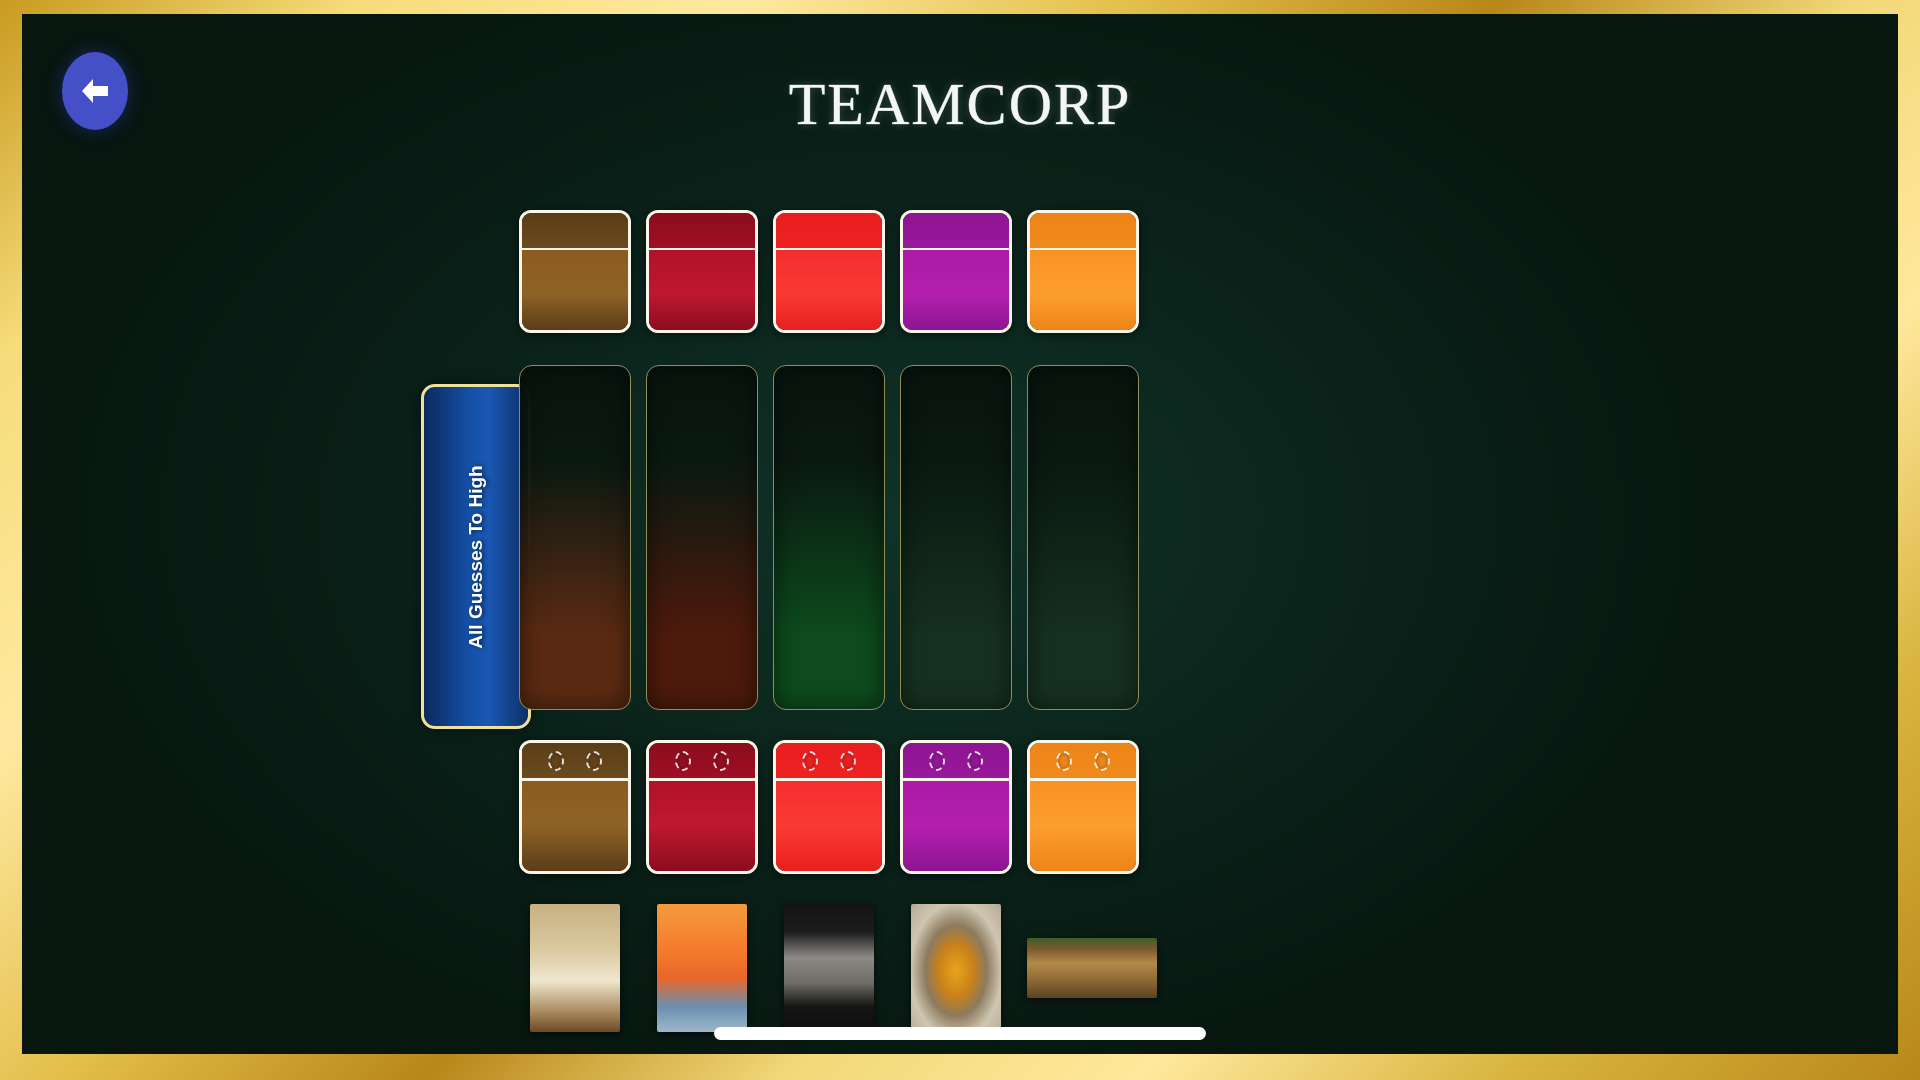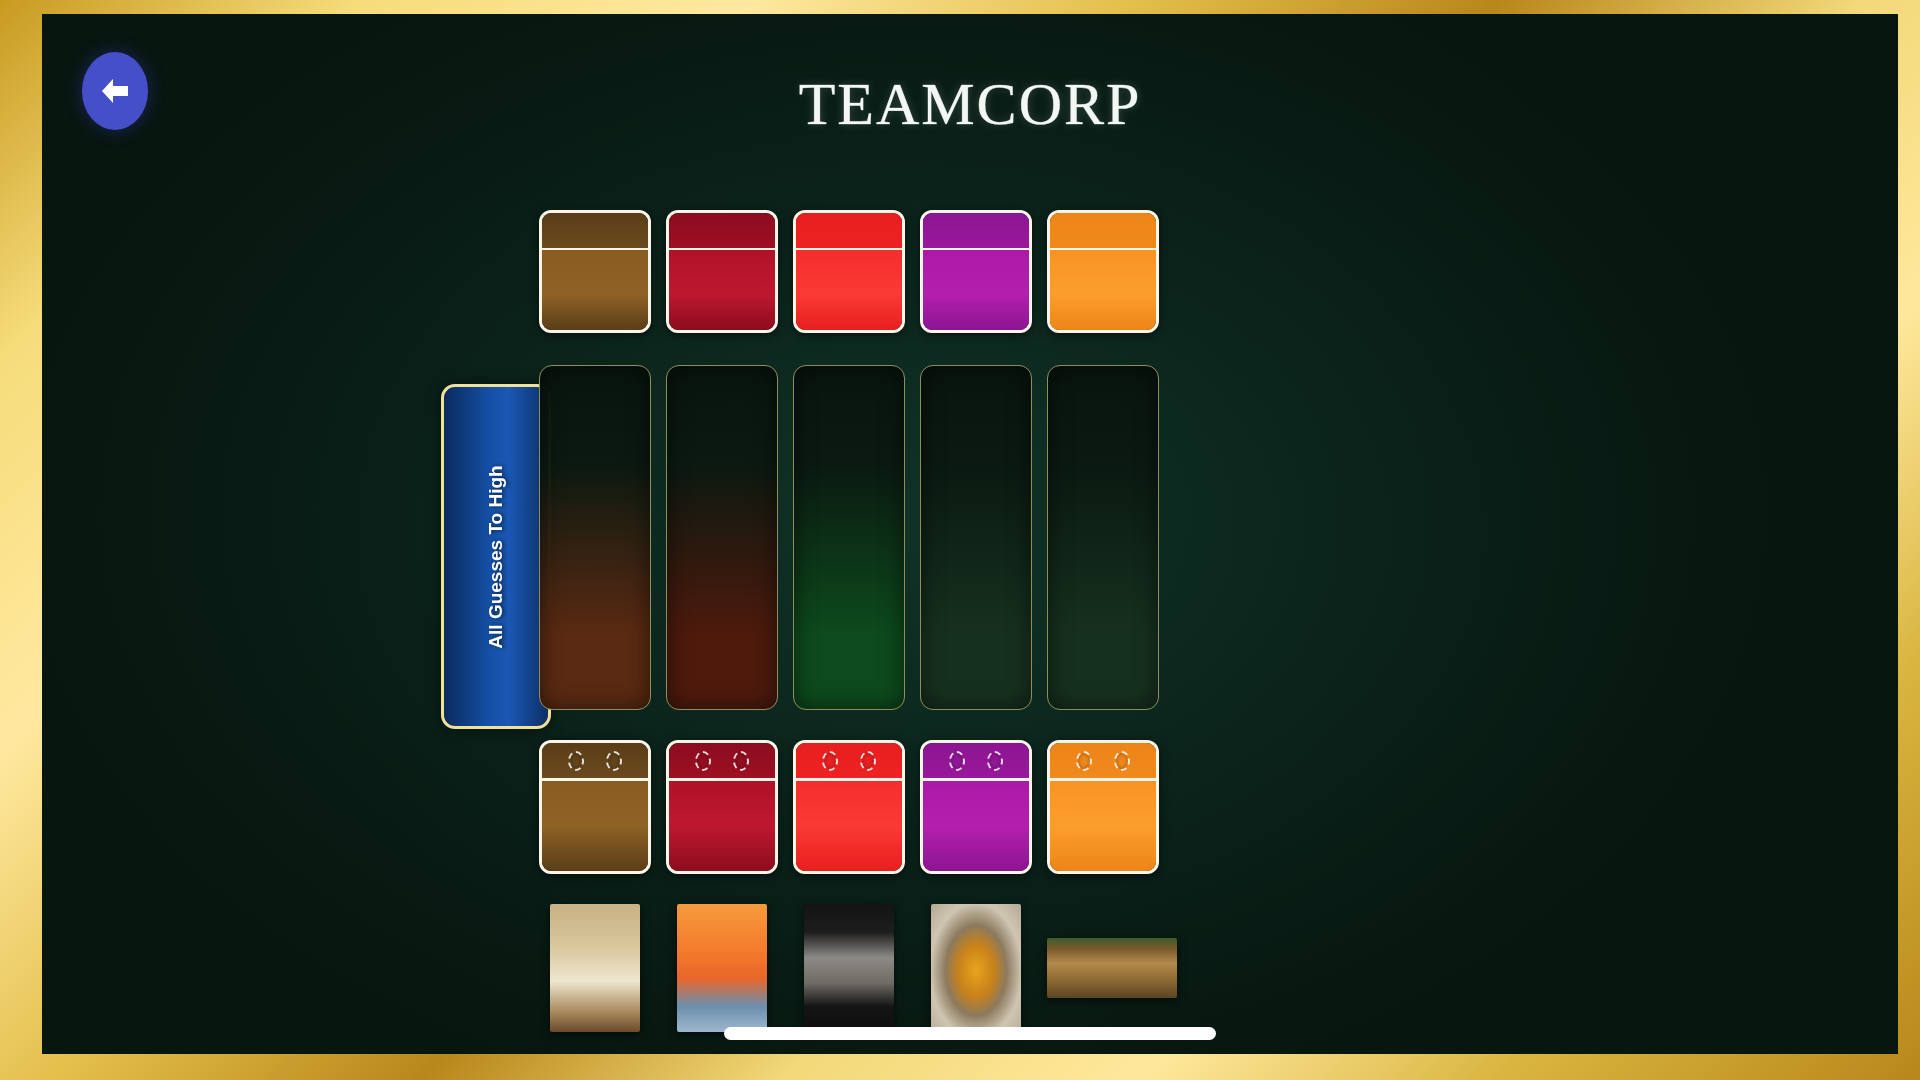--- a/index.html
+++ b/index.html
@@ -24,21 +24,20 @@
 
   #screen {
     position: absolute;
     left: 22px;
     top: 14px;
     right: 22px;
     bottom: 26px;
     background:
       radial-gradient(ellipse 900px 620px at 46% 48%, #0e2b22 0%, #0a2119 45%, #07160f 100%);
     overflow: hidden;
-    margin-left: 20px;
   }
 
   
   #screen::before {
     content: "";
     position: absolute;
     left: 50%; top: 50%;
     width: 1400px; height: 1020px;
     transform: translate(-50%,-50%);
     border-radius: 50%;

